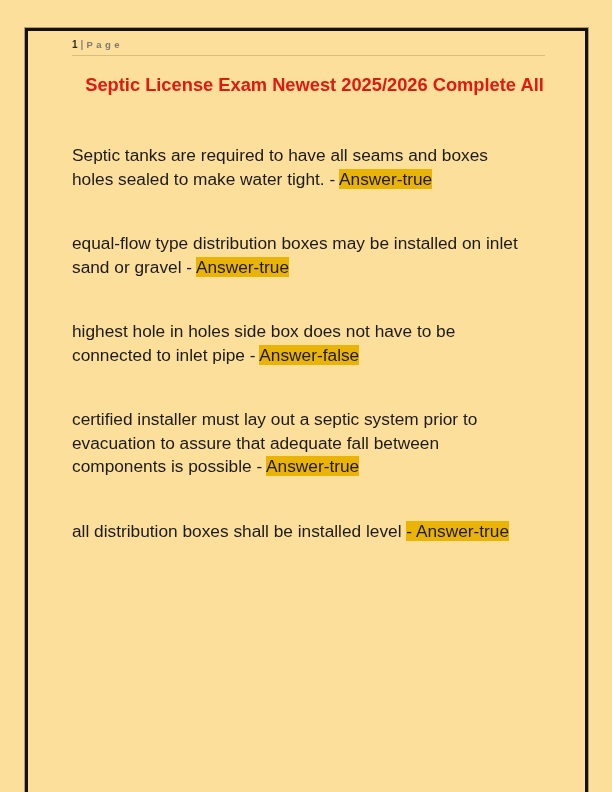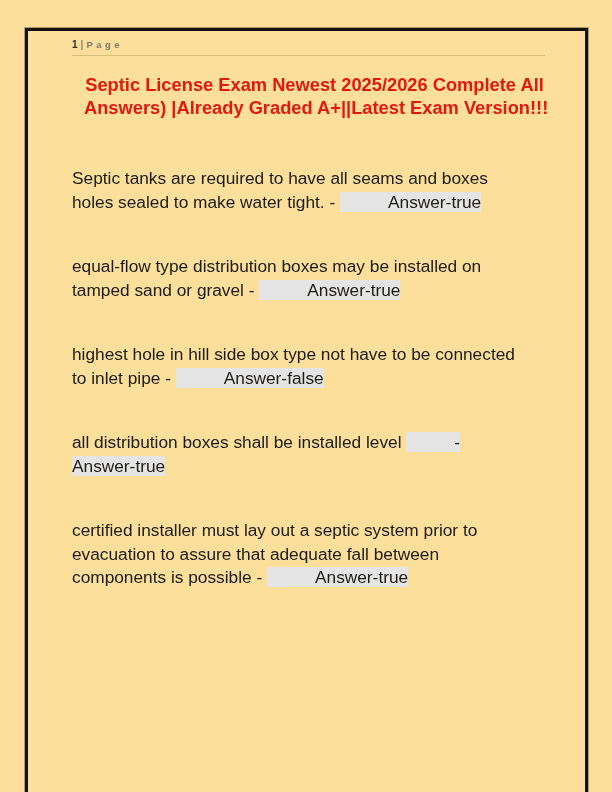--- a/index.html
+++ b/index.html
@@ -64,44 +64,42 @@
     white-space: nowrap;
   }
   p.qa {
     margin: 0 0 41px 0;
     width: 451px;
     font-size: 17.3px;
     line-height: 23.5px;
     color: #1d1b18;
   }
   .hl {
-    background: #e5e5e5;
-    padding-left: 48px;
+    background: #eab308;
   }
 </style>
 </head>
 <body>
 
 <div class="frame">
   <div class="content">
 
     <div class="page-header">
       <span class="num">1</span><span class="sep">|</span><span class="pg">Page</span>
     </div>
 
     <div class="doc-title">
       <div>Septic License Exam Newest 2025/2026 Complete All</div>
-      <div>Answers) |Already Graded A+||Latest Exam Version!!!</div>
     </div>
 
     <p class="qa"><span>Septic tanks are required to have all seams and boxes holes sealed to make water tight. - </span><span class="hl">Answer-true</span></p>
 
 
-    <p class="qa"><span>equal-flow type distribution boxes may be installed on tamped sand or gravel - </span><span class="hl">Answer-true</span></p>
+    <p class="qa"><span>equal-flow type distribution boxes may be installed on inlet sand or gravel - </span><span class="hl">Answer-true</span></p>
 
-    <p class="qa"><span>highest hole in hill side box type not have to be connected to inlet pipe - </span><span class="hl">Answer-false</span></p>
+    <p class="qa"><span>highest hole in holes side box does not have to be connected to inlet pipe - </span><span class="hl">Answer-false</span></p>
+
+    <p class="qa"><span>certified installer must lay out a septic system prior to evacuation to assure that adequate fall between components is possible - </span><span class="hl">Answer-true</span></p>
 
     <p class="qa"><span>all distribution boxes shall be installed level </span><span class="hl">- Answer-true</span></p>
-
-    <p class="qa"><span>certified installer must lay out a septic system prior to evacuation to assure that adequate fall between components is possible - </span><span class="hl">Answer-true</span></p>
 
   </div>
 </div>
 
 </body></html>

